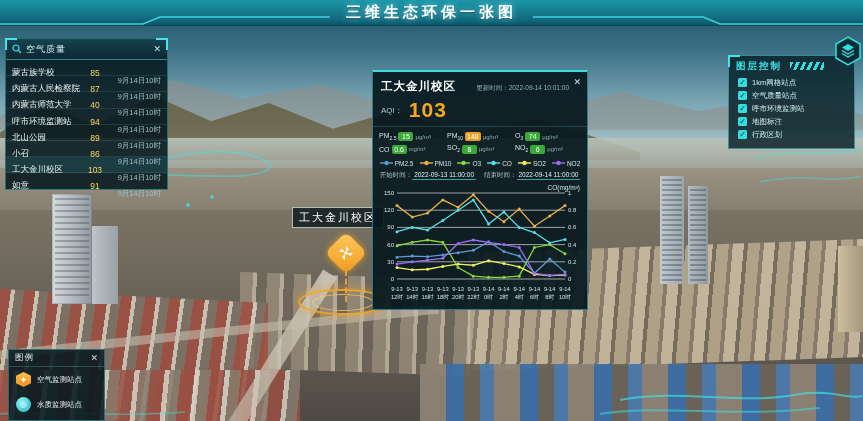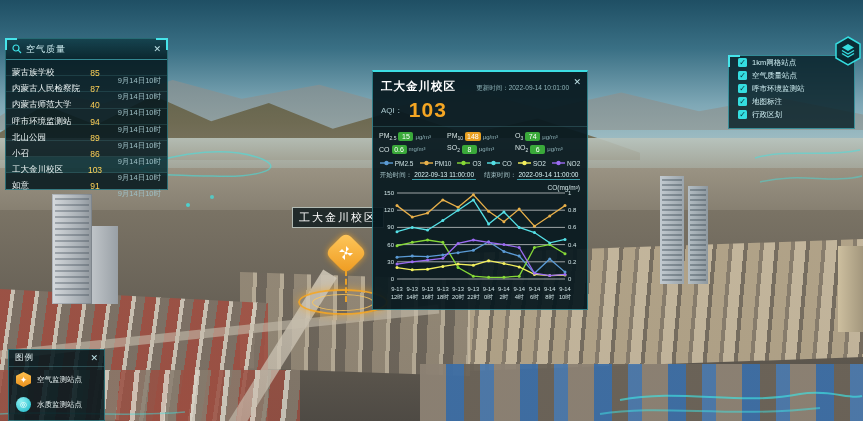--- a/index.html
+++ b/index.html
@@ -172,20 +172,27 @@
     <div class="marker mk-pole"></div>
     <div class="marker mk-icon">
       <svg width="16" height="16" viewBox="0 0 16 16">
         <circle cx="8" cy="8" r="1.6" fill="#fff"></circle>
         <path d="M8 7 L8 1 L11 4 Z M9 8 L15 8 L12 11 Z M7 9 L7 15 L4 12 Z M7 7 L1 7 L4 4 Z" fill="#fff"></path>
       </svg>
     </div>
     <div class="marker mk-label">工大金川校区</div>
   </div>
 
+  <div class="header">
+    <div class="title">三维生态环保一张图</div>
+    <svg class="header-deco" width="863" height="26">
+      <path d="M0 24 L143 24 L160 17 L330 17" fill="none" stroke="#49e3ea" stroke-width="1.5" opacity="0.85"></path>
+      <path d="M863 24 L720 24 L703 17 L533 17" fill="none" stroke="#49e3ea" stroke-width="1.5" opacity="0.85"></path>
+    </svg>
+  </div>
 
   <div class="panel station-panel">
     <div class="corner tl"></div>
     <div class="corner tr"></div>
     <div class="sp-head">
       <svg width="10" height="10" viewBox="0 0 10 10">
         <circle cx="4" cy="4" r="3" fill="none" stroke="#3fe2e8" stroke-width="1.2"></circle>
         <line x1="6.2" y1="6.2" x2="9" y2="9" stroke="#3fe2e8" stroke-width="1.2"></line>
       </svg>
       <span class="t">空气质量</span>
@@ -449,20 +456,24 @@
           <circle cx="141.1818181818182" cy="64.46666666666667" r="1.5" fill="#9b6bf2"></circle>
           <circle cx="156.45454545454547" cy="90.26666666666667" r="1.5" fill="#9b6bf2"></circle>
           <circle cx="171.72727272727272" cy="92.56" r="1.5" fill="#9b6bf2"></circle>
           <circle cx="187" cy="91.41333333333333" r="1.5" fill="#9b6bf2"></circle>
         </svg>
       </div>
   </div>
 
   <div class="panel layer-panel">
     <div class="corner tl"></div>
+    <div class="lp-head">
+      <span class="t">图层控制</span>
+      <span class="lp-stripes"></span>
+    </div>
     <div>
         <div class="layer-row">
           <span class="chk">✓</span>
           <span>1km网格站点</span>
         </div>
         <div class="layer-row">
           <span class="chk">✓</span>
           <span>空气质量站点</span>
         </div>
         <div class="layer-row">

